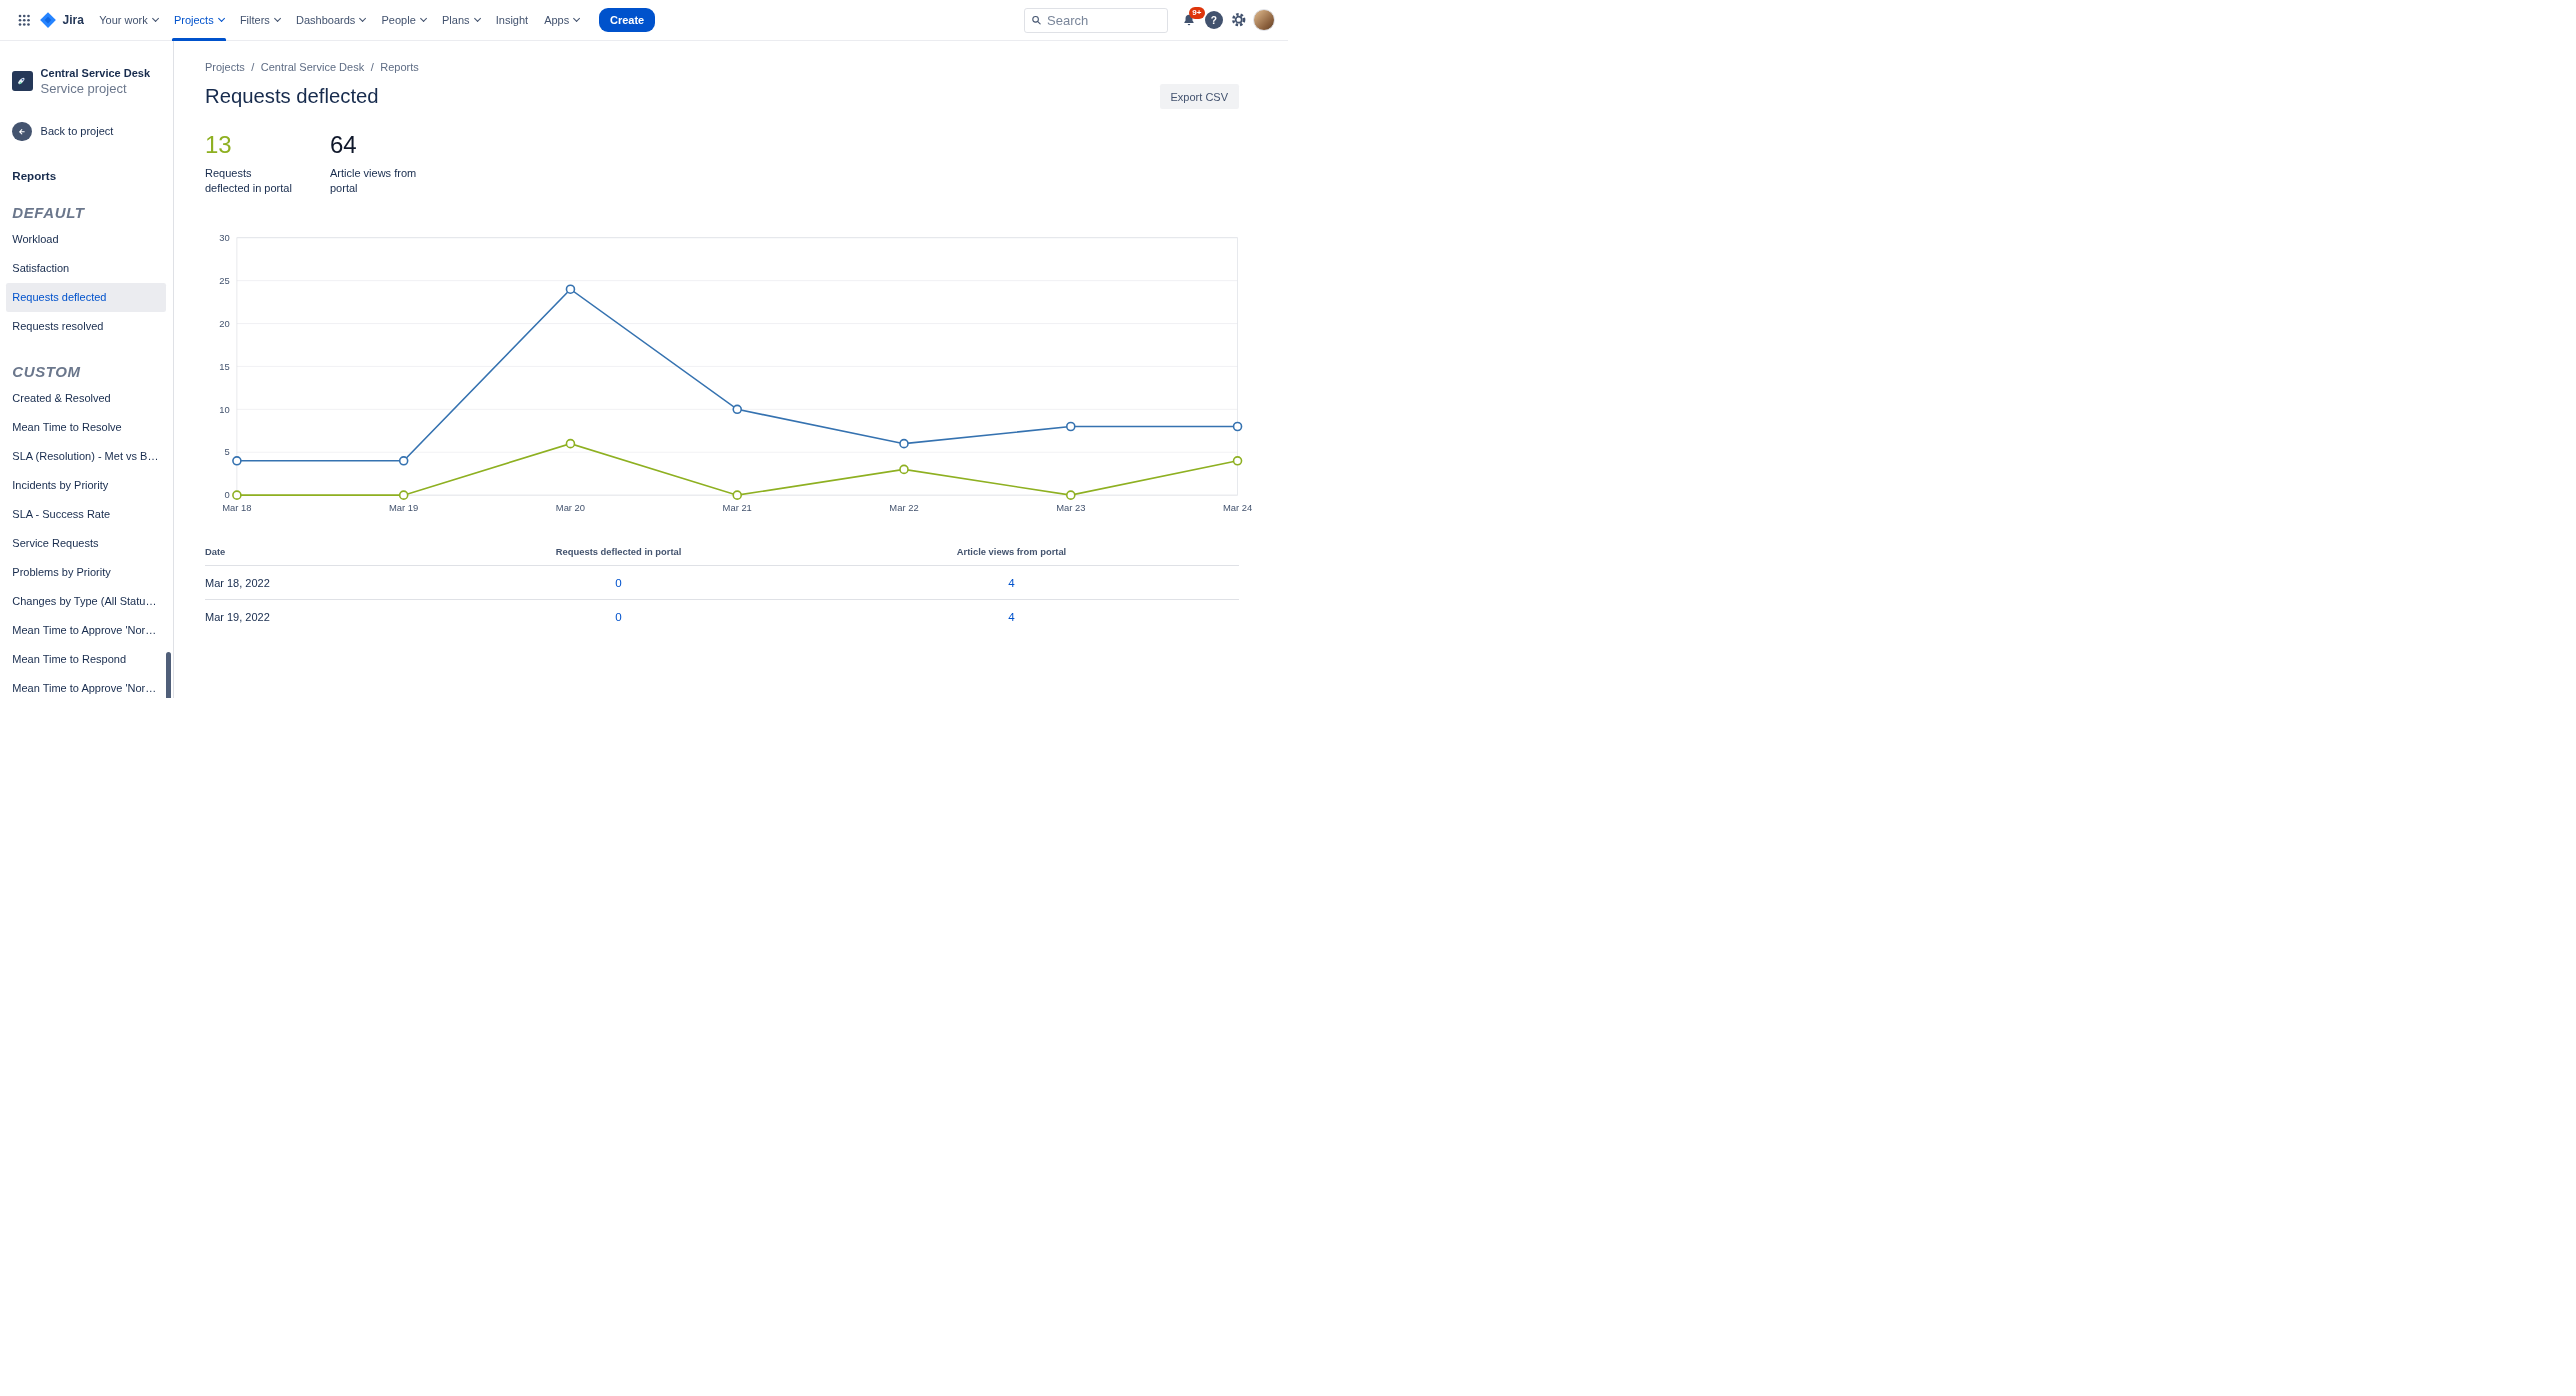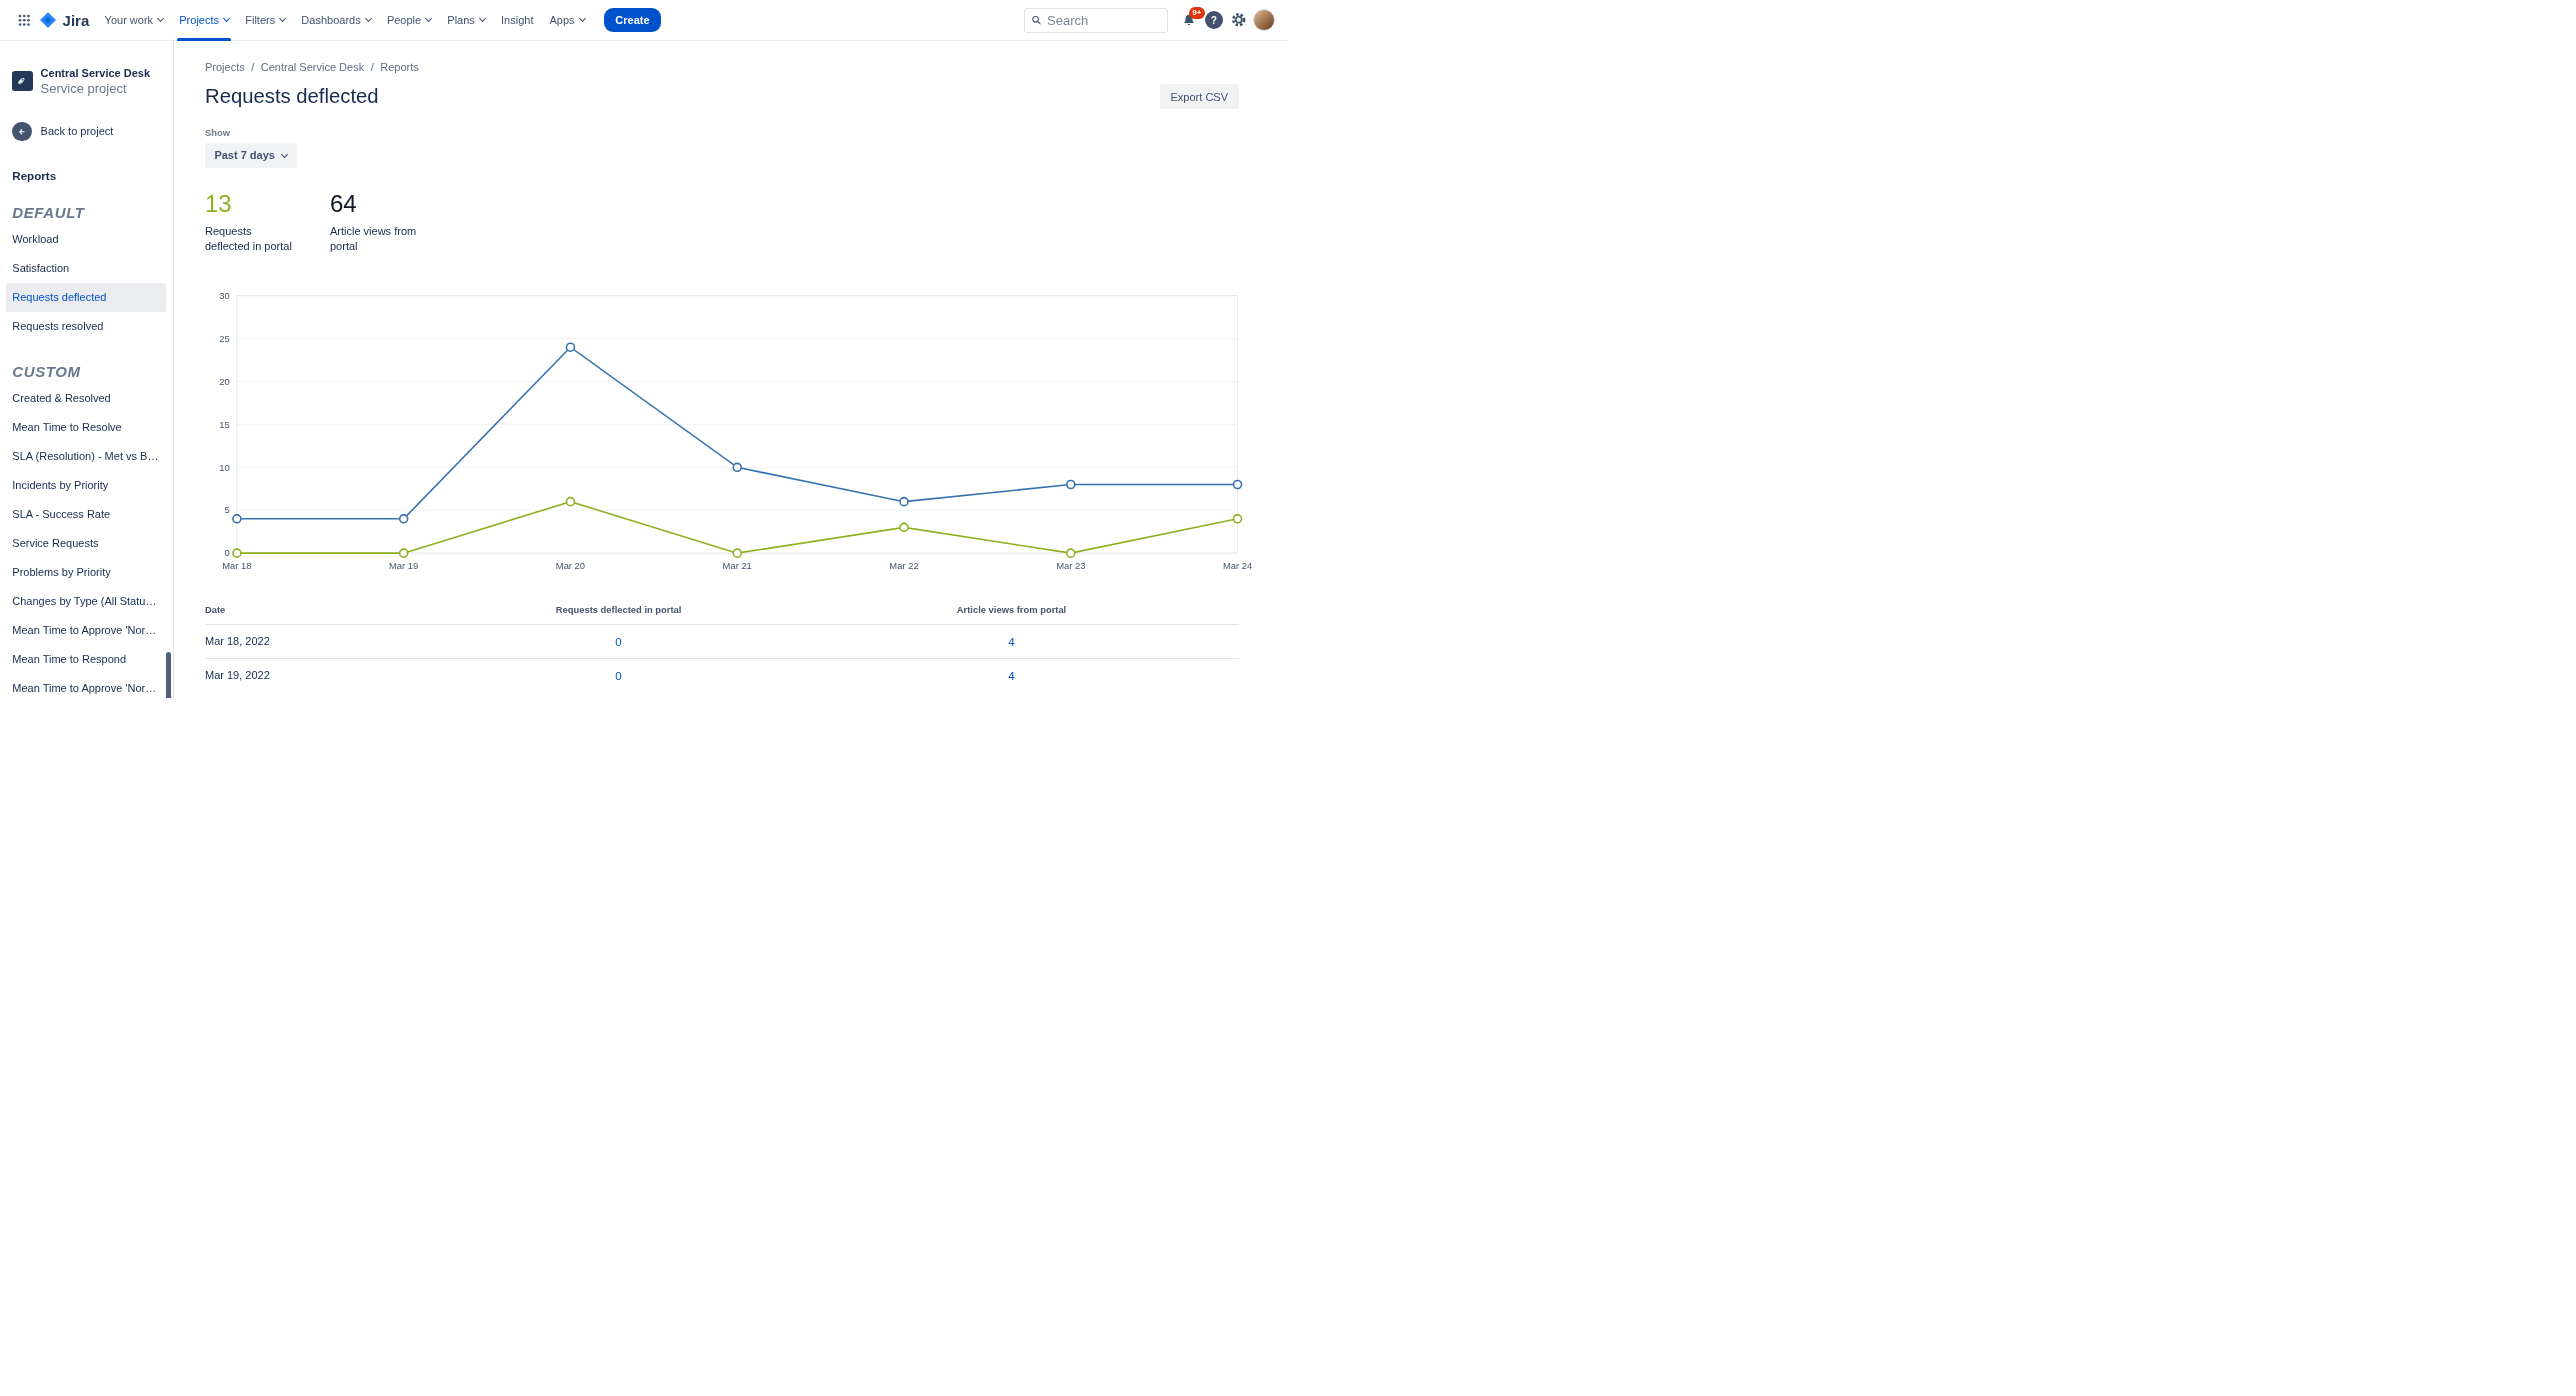--- a/index.html
+++ b/index.html
@@ -8,21 +8,21 @@
   a { text-decoration:none; color:inherit; }
   button { font-family:inherit; border:none; background:none; cursor:pointer; }
   [data-interactable="true"] { cursor:pointer; }
 
   
   .topnav { height:41px; display:flex; align-items:center; padding:0 11.6px;
     border-bottom:0.7px solid #EBECF0; position:relative; z-index:5; background:#fff; }
   .iconbtn { width:25px; height:25px; display:flex; align-items:center; justify-content:center;
     border-radius:2.9px; position:relative; color:#42526E; }
   .brand { display:flex; align-items:center; gap:5.1px; margin:0 7.3px 0 2.9px; }
-  .brand-text { font-size:15px; font-weight:700; color:#253858; }
+  .brand-text { font-size:12px; font-weight:700; color:#253858; }
   .navitems { display:flex; align-items:stretch; height:41px; }
   .navitem { display:flex; align-items:center; padding:0 8px; font-size:11px; font-weight:500;
     color:#42526E; position:relative; }
   .navitem.active { color:#0052CC; }
   .navitem.active::after { content:""; position:absolute; left:5.8px; right:5.8px; bottom:0;
     height:2.2px; background:#0052CC; border-radius:1.5px 1.5px 0 0; }
   .chev { width:5.1px; height:5.1px; border-right:1.5px solid currentColor; border-bottom:1.5px solid currentColor;
     transform:rotate(45deg) translate(-0.7px,-0.7px); margin-left:5.1px; display:inline-block; }
   .create-btn { margin-left:11.6px; background:#0052CC; color:#fff; font-size:11px; font-weight:600;
     padding:5.8px 11px; border-radius:9px; }
@@ -243,27 +243,20 @@
       <a data-interactable="true">Central Service Desk</a>
       <span data-interactable="false">/</span>
       <a data-interactable="true">Reports</a>
     </nav>
 
     <div class="title-row" data-interactable="false">
       <h1 class="page-title" data-interactable="false">Requests deflected</h1>
       <button class="export-btn" data-interactable="true">Export CSV</button>
     </div>
 
-    <div class="show-block" data-interactable="false">
-      <div class="show-label" data-interactable="false">Show</div>
-      <button class="range-btn" data-interactable="true">
-        <span data-interactable="false">Past 7 days</span>
-        <i class="chev" data-interactable="false"></i>
-      </button>
-    </div>
 
     <div class="stats" data-interactable="false">
       <div class="stat" data-interactable="false">
         <div class="stat-value" data-interactable="false" style="color: rgb(142, 176, 33);">13</div>
         <div class="stat-label" data-interactable="false">Requests deflected in portal</div>
       </div>
       <div class="stat" data-interactable="false">
         <div class="stat-value" data-interactable="false" style="color: #0f172a;">64</div>
         <div class="stat-label" data-interactable="false">Article views from portal</div>
       </div>

